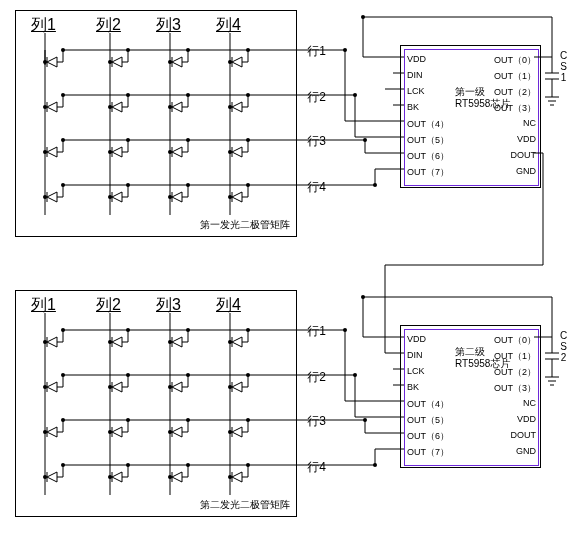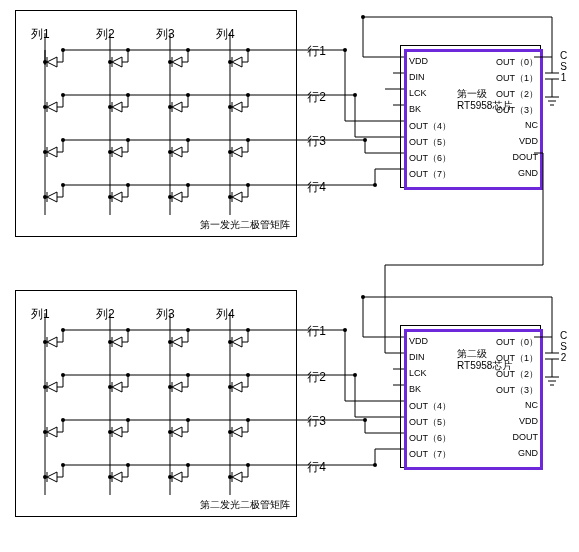--- a/index.html
+++ b/index.html
@@ -13,37 +13,38 @@
     position: relative;
     width: 570px;
     height: 545px;
   }
   .matrix-box {
     position: absolute;
     border: 1px solid #000;
   }
   .col-label {
     position: absolute;
-    top: 15px;
-    font-size: 12px;
+    top: 4px;
+    font-size: 16px;
+    text-decoration: underline;
   }
   .row-label {
     position: absolute;
     right: -30px;
     font-size: 12px;
     text-align: center;
   }
   .chip-box {
     position: absolute;
     border: 1px solid #000;
     padding: 3px;
   }
   .chip-inner {
     position: relative;
-    border: 3px solid #6d28d9;
+    border: 1px solid #6d28d9;
     width: 100%;
     height: 100%;
   }
   .pin-left {
     position: absolute;
     left: 2px;
     font-size: 9px;
   }
   .pin-right {
     position: absolute;

